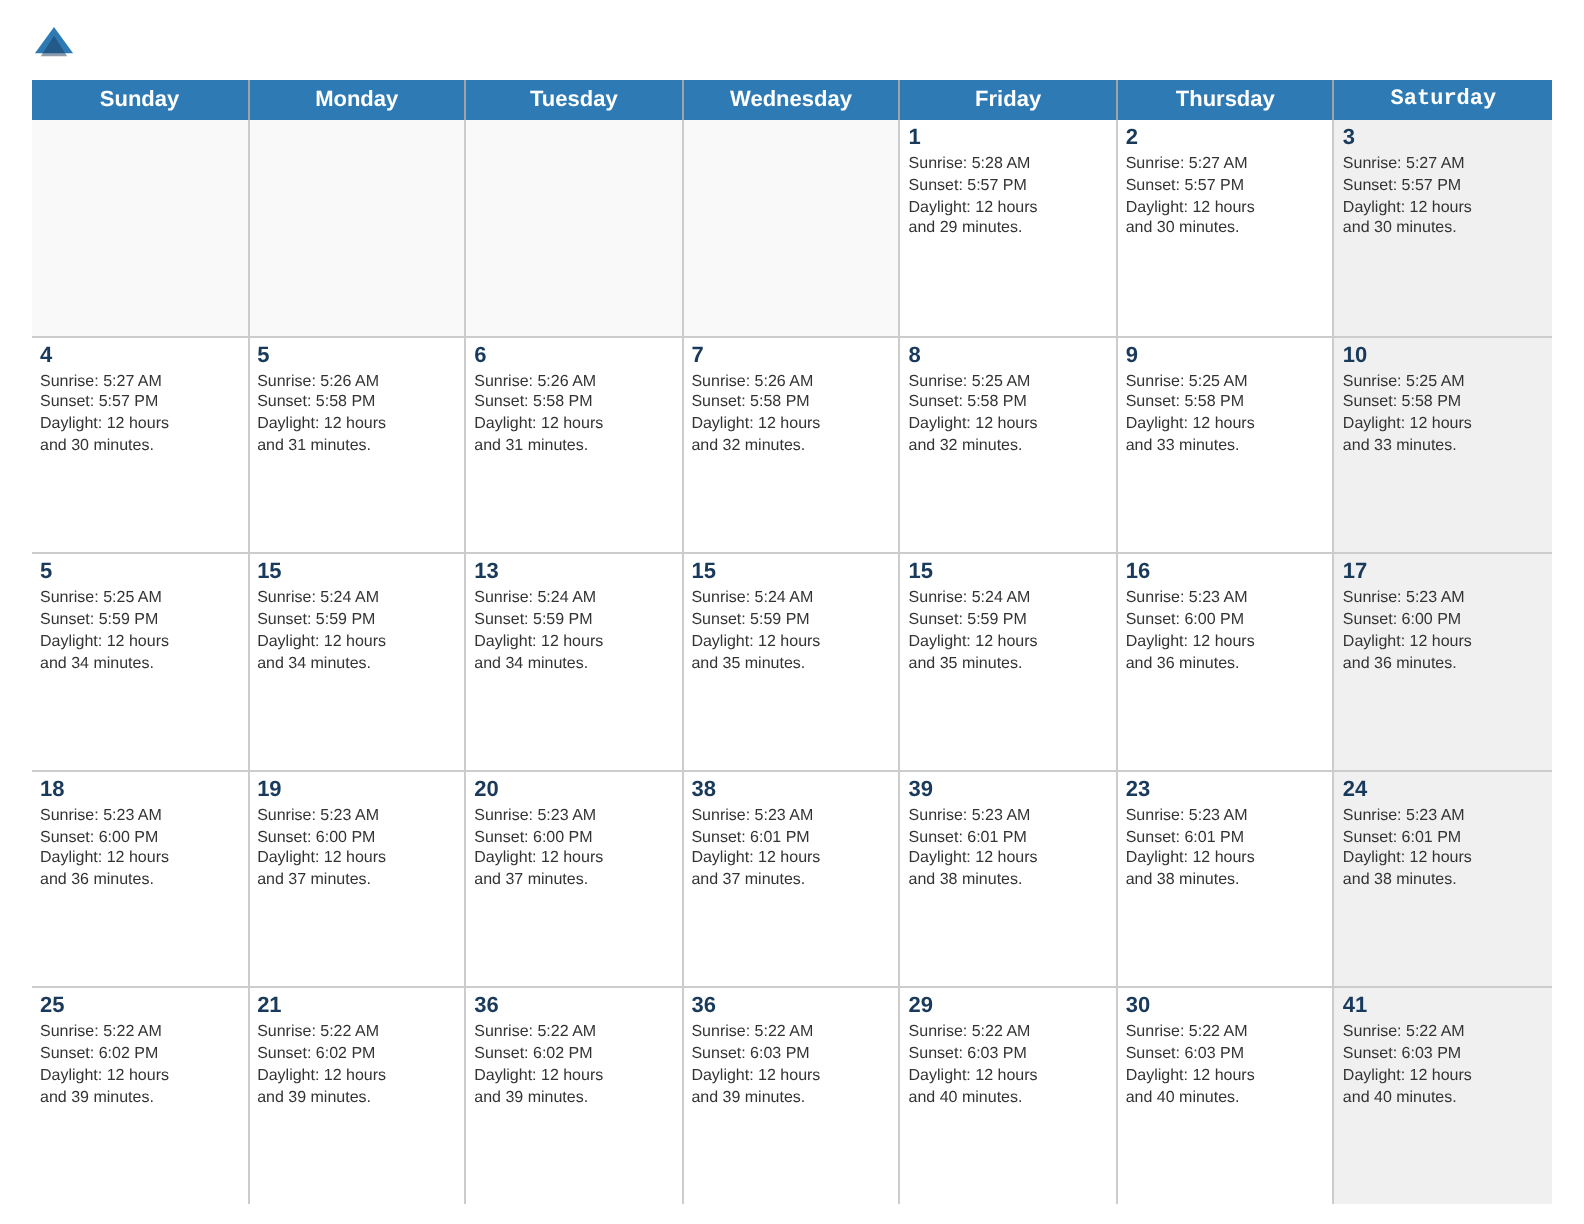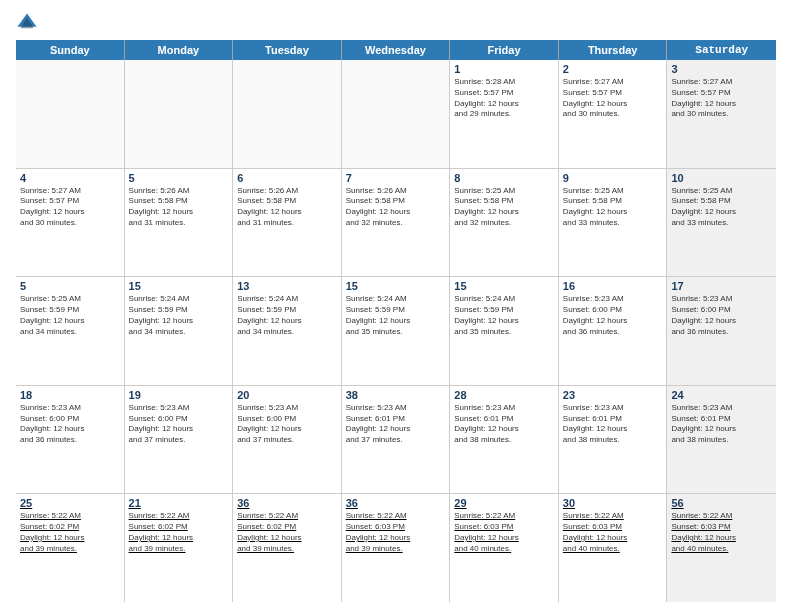--- a/index.html
+++ b/index.html
@@ -77,21 +77,21 @@
       display: flex;
       flex-direction: column;
       flex: 1;
     }
     .cal-row {
       display: grid;
       grid-template-columns: repeat(7, 1fr);
       flex: 1;
       border-bottom: 1px solid #ccc;
     }
-    .cal-row:last-child { border-bottom: none; text-decoration: underline; }
+    .cal-row:last-child { border-bottom: none; }
     .cal-cell {
       border-right: 1px solid #ccc;
       padding: 3px 4px;
       font-size: 8.5px;
       color: #333;
       background: #fff;
       min-height: 0;
       overflow: hidden;
     }
     .cal-cell:last-child { border-right: none; }
@@ -293,21 +293,21 @@
 and 37 minutes.</div>
           </div>
           <div class="cal-cell">
             <div class="day-num">38</div>
             <div class="cell-text" style="white-space: pre-line;">Sunrise: 5:23 AM
 Sunset: 6:01 PM
 Daylight: 12 hours
 and 37 minutes.</div>
           </div>
           <div class="cal-cell">
-            <div class="day-num">28</div>
+            <div class="day-num">39</div>
             <div class="cell-text" style="white-space: pre-line;">Sunrise: 5:23 AM
 Sunset: 6:01 PM
 Daylight: 12 hours
 and 38 minutes.</div>
           </div>
           <div class="cal-cell">
             <div class="day-num">23</div>
             <div class="cell-text" style="white-space: pre-line;">Sunrise: 5:23 AM
 Sunset: 6:01 PM
 Daylight: 12 hours
@@ -358,21 +358,21 @@
 and 40 minutes.</div>
           </div>
           <div class="cal-cell">
             <div class="day-num">30</div>
             <div class="cell-text" style="white-space: pre-line;">Sunrise: 5:22 AM
 Sunset: 6:03 PM
 Daylight: 12 hours
 and 40 minutes.</div>
           </div>
           <div class="cal-cell shaded">
-            <div class="day-num">56</div>
+            <div class="day-num">41</div>
             <div class="cell-text" style="white-space: pre-line;">Sunrise: 5:22 AM
 Sunset: 6:03 PM
 Daylight: 12 hours
 and 40 minutes.</div>
           </div>
         </div>
       </div>
   </div>
 </div>
 

